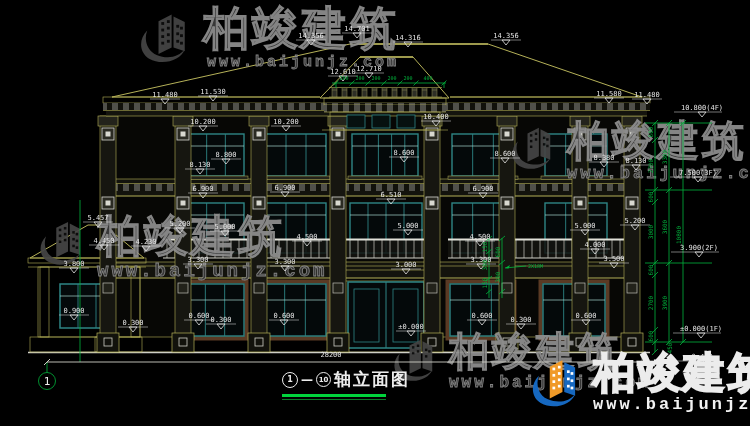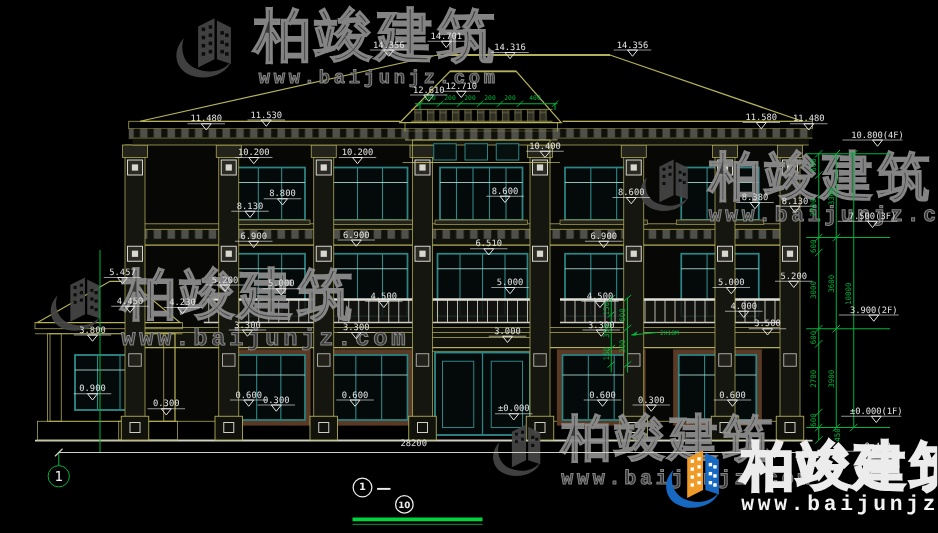--- a/index.html
+++ b/index.html
@@ -32,21 +32,21 @@
   #wm2 .brand{font-size:44px;} #wm2 .url{font-size:19px;margin-top:3px;}
   #wm3 .brand{font-size:42px;} #wm3 .url{font-size:17px;margin-top:3px;}
   #wm4 .brand{font-size:40px;} #wm4 .url{font-size:16px;margin-top:3px;}
   .wm.bright .brand{font-size:42px;color:#141414;-webkit-text-stroke:2px #ececec;}
   .wm.bright .url{font-size:17px;color:#f2f2f2;text-shadow:0 0 2px #000;margin-top:2px;}
   
   .titleblock{position:absolute;left:282px;top:368px;color:#ececec;}
   .trow{display:flex;align-items:center;gap:3px;font-weight:bold;}
   .circ{display:inline-flex;align-items:center;justify-content:center;border:1.5px solid #ececec;
         border-radius:50%;width:14px;height:14px;font-size:8px;flex:none;}
-  .circ.small{width:13px;height:13px;font-size:7px;margin-top:28px;}
+  .circ.small{width:13px;height:13px;font-size:7px;}
   .dash{font-size:12px;}
   .tname{font-size:17px;letter-spacing:2px;font-weight:bold;}
   .u1{height:3px;background:#00d43c;margin-top:3px;width:104px;}
   .u2{height:1px;background:#0a7a28;margin-top:2px;width:104px;}
 </style>
 </head>
 <body>
 
 <div class="stage">
 
@@ -891,18 +891,19 @@
       <span class="brand">柏竣建筑</span>
       <span class="url">www.baijunjz.com</span>
     </div>
   </div>
 
   <div class="titleblock">
     <div class="trow">
       <span class="circ">1</span>
       <span class="dash">—</span>
       <span class="circ small">10</span>
+      <span class="tname">轴立面图</span>
     </div>
     <div class="u1"></div>
     <div class="u2"></div>
   </div>
 
 </div>
 
 </body></html>

